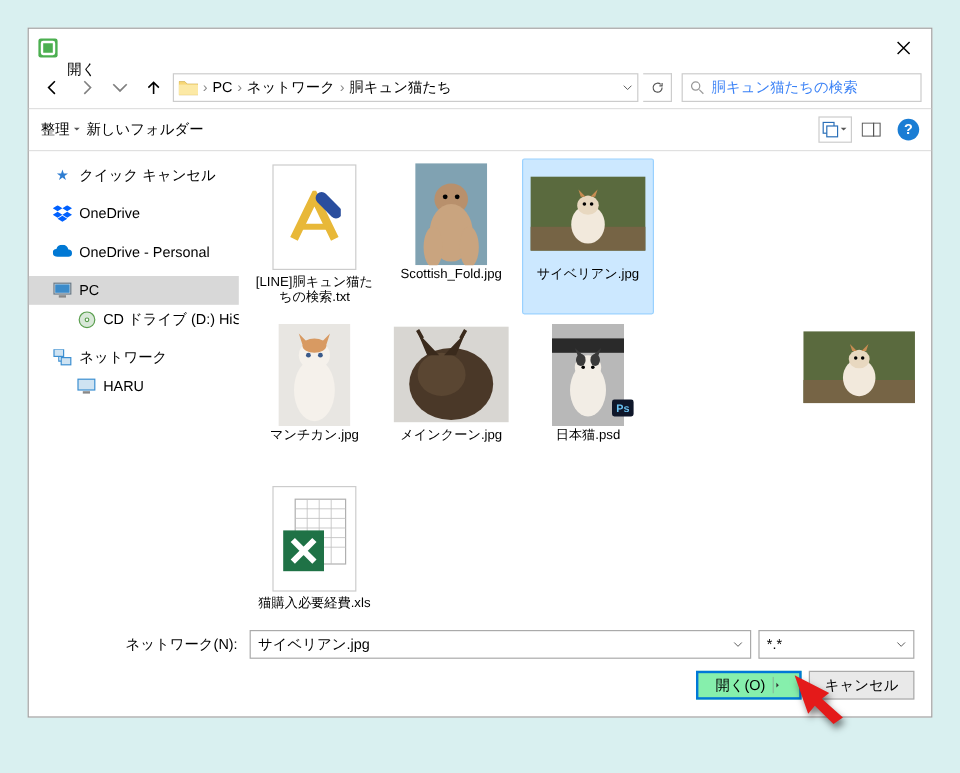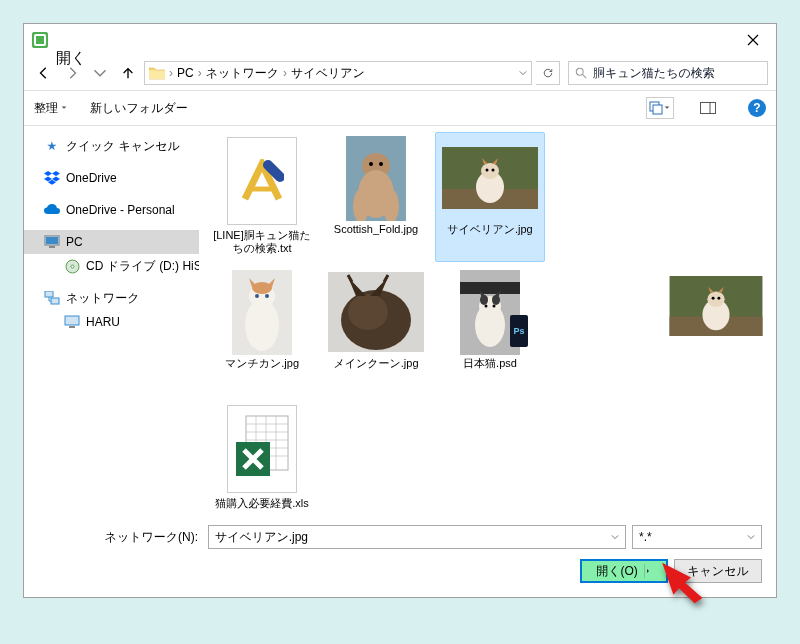--- a/index.html
+++ b/index.html
@@ -1,39 +1,39 @@
 <!DOCTYPE html>
 <html><head>
 <meta charset="utf-8">
 <style>
 * { box-sizing: border-box; margin: 0; padding: 0; font-family: "Segoe UI", "Yu Gothic UI", Meiryo, sans-serif; }
 body { background: #d9f0f0; width: 800px; height: 644px; position: relative; overflow: hidden; }
 .dialog { position: absolute; left: 23px; top: 23px; width: 754px; height: 575px; background: #fff; border: 1px solid #a0a0a0; display: flex; flex-direction: column; }
 .titlebar { height: 32px; display: flex; align-items: center; padding: 0 0 0 8px; }
 .titlebar .app-icon { width: 16px; height: 16px; background:#4caf50; border-radius:2px; display:flex; align-items:center; justify-content:center; margin-right:8px;}
 .titlebar .app-icon::after{content:""; width:8px; height:8px; border:2px solid #fff; border-radius:2px;}
-.titlebar .title { font-size: 15px; margin-top: 36px; }
+.titlebar .title { font-size: 12px; margin-top: 36px; }
 .titlebar .spacer { flex: 1; }
 .titlebar .close { width: 46px; height: 32px; display:flex; align-items:center; justify-content:center; cursor:pointer; }
 .titlebar .close svg { width:12px; height:12px; }
 
 .navbar { height: 34px; display: flex; align-items: center; padding: 0 8px; gap: 4px; }
 .nav-btn { width: 24px; height: 24px; display:flex; align-items:center; justify-content:center; cursor:pointer; color:#808080;}
 .nav-btn.active{color:#000;}
 .nav-btn svg{width:14px;height:14px;}
 
 .addressbar { flex: 1; height: 24px; border: 1px solid #ccc; display: flex; align-items: center; padding: 0 4px; font-size: 12px; gap: 4px;}
 .addressbar .folder-icon{width:16px;height:14px;}
 .breadcrumb-sep{color:#888;}
 .addressbar .addr-drop{margin-left:auto;}
 .refresh-btn { width: 24px; height: 24px; border: 1px solid #ccc; border-left:none; display:flex; align-items:center; justify-content:center; cursor:pointer;}
-.searchbox { width: 200px; height: 24px; border: 1px solid #ccc; margin-left: 4px; display:flex; align-items:center; padding: 0 6px; gap:6px; color:#0f172a; font-size:12px;}
+.searchbox { width: 200px; height: 24px; border: 1px solid #ccc; margin-left: 4px; display:flex; align-items:center; padding: 0 6px; gap:6px; color:#3b82f6; font-size:12px;}
 .searchbox svg{width:12px;height:12px;}
 
-.toolbar { height: 36px; border-top:1px solid #e0e0e0; border-bottom:1px solid #e0e0e0; display:flex; align-items:center; padding: 0 10px; font-size:12px; gap:22px;}
+.toolbar { height: 36px; border-top:1px solid #e0e0e0; border-bottom:1px solid #e0e0e0; display:flex; align-items:center; padding: 0 10px; font-size:12px; gap:4px;}
 .toolbar .dropdown{display:flex;align-items:center;gap:2px;cursor:pointer;}
 .toolbar .spacer{flex:1;}
 .toolbar .view-btn{width:24px;height:22px;border:1px solid transparent;display:flex;align-items:center;justify-content:center;cursor:pointer;}
 .toolbar .view-drop{display:flex;align-items:center;border:1px solid #ccc;height:22px;padding:0 2px;}
 .help-icon{width:18px;height:18px;border-radius:50%;background:#1a7dd4;color:#fff;display:flex;align-items:center;justify-content:center;font-size:12px;font-weight:bold;cursor:pointer;margin-left:6px;}
 
 .main { flex: 1; display: flex; overflow: hidden; }
 .sidebar { width: 175px; padding: 8px 0; font-size: 12px; }
 .sidebar-item { height: 24px; display:flex; align-items:center; padding-left: 20px; gap:6px; cursor:pointer; white-space:nowrap; overflow:hidden;}
 .sidebar-item.indent{padding-left:40px;}
@@ -66,21 +66,21 @@
 
 .chevron{width:8px;height:8px;}
 .icon-star{color:#2e7dd1;}
 .icon-dropbox{color:#0061ff;}
 .icon-cloud{color:#0078d4;}
 .icon-pc{color:#555;}
 .icon-cd{color:#5a9e4e;}
 .icon-net{color:#3d8fd1;}
 .icon-monitor{color:#3d8fd1;}
 .thumb-cat{width:85px;height:75px;}
-.ps-badge{position:absolute;right:10px;bottom:6px;width:18px;height:32px;background:#0f172a;color:#6bc3f3;font-size:9px;font-weight:bold;display:flex;align-items:center;justify-content:center;border-radius:2px;}
+.ps-badge{position:absolute;right:10px;bottom:6px;width:18px;height:14px;background:#0f172a;color:#6bc3f3;font-size:9px;font-weight:bold;display:flex;align-items:center;justify-content:center;border-radius:2px;}
 </style>
 </head>
 <body>
 
 <div class="dialog">
 
   <div class="titlebar">
     <div class="app-icon"></div>
     <div class="title">開く</div>
     <div class="spacer"></div>
@@ -115,21 +115,21 @@
     <div class="addressbar">
       <svg class="folder-icon" viewBox="0 0 16 14">
           <path d="M0 2 L5 2 L7 4 L16 4 L16 13 L0 13 Z" fill="#f8d878" stroke="#c9a43a" stroke-width="0.5"></path>
           <rect x="0" y="4.5" width="16" height="8.5" fill="#fce9a5"></rect>
         </svg>
       <span class="breadcrumb-sep">›</span>
       <span>PC</span>
       <span class="breadcrumb-sep">›</span>
       <span>ネットワーク</span>
       <span class="breadcrumb-sep">›</span>
-      <span>サイベリアン</span>
+      <span>胴キュン猫たち</span>
       <svg class="addr-drop chevron" viewBox="0 0 10 10">
           <path d="M1 3 L5 7 L9 3" stroke="#555" stroke-width="1" fill="none"></path>
         </svg>
     </div>
     <div class="refresh-btn">
         <svg viewBox="0 0 16 16" width="12" height="12">
           <path d="M13 8 A5 5 0 1 1 11.5 4.5 M13 3 L13 6 L10 6" stroke="#555" stroke-width="1.3" fill="none"></path>
         </svg>
       </div>
     <div class="searchbox">

